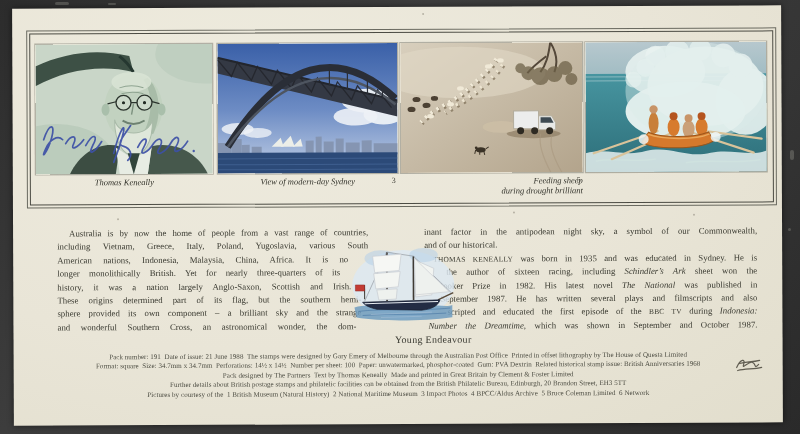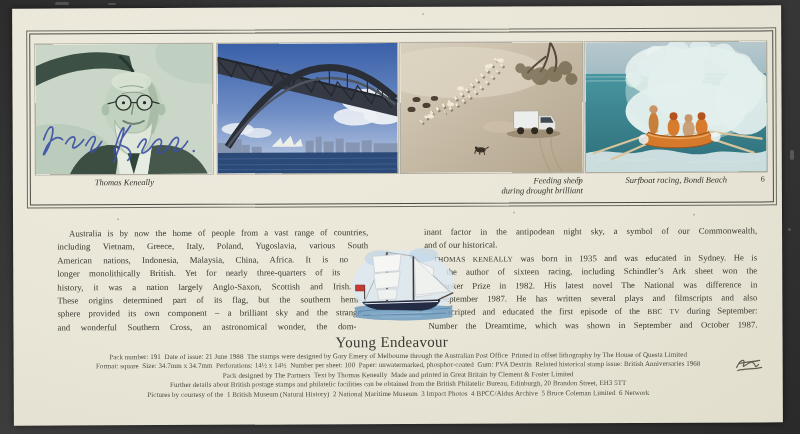--- a/index.html
+++ b/index.html
@@ -28,26 +28,26 @@
   .photo svg{display:block;width:100%;height:100%;}
   .cap{
     position:absolute;top:143px;height:24px;
     font-style:italic;font-size:8.5px;color:#33332b;text-align:center;line-height:10px;
   }
   .capnum{position:absolute;right:2px;top:0;font-style:normal;font-size:8px;color:#3a3a32;}
   
   .article-col{position:absolute;top:219px;color:#3a3a31;font-size:8.8px;line-height:13.4px;}
   .tline{text-align:justify;text-align-last:justify;white-space:normal;overflow:hidden;height:13.4px;}
   .tline.nojust{text-align:left;text-align-last:left;}
-  .seg-i{}
+  .seg-i{font-style:italic;}
   .seg-sc{font-size:0.84em;letter-spacing:.2px;}
   #left-col .tline:first-child{text-indent:12px;}
   .ship{position:absolute;left:337px;top:237px;width:106px;height:90px;}
-  .ship-cap{position:absolute;left:322px;top:327px;width:136px;text-align:left;
-    font-size:15px;color:#3a3a32;letter-spacing:.3px;}
+  .ship-cap{position:absolute;left:322px;top:327px;width:136px;text-align:right;
+    font-size:10px;color:#3a3a32;letter-spacing:.3px;}
   
   .fineprint{position:absolute;left:0;top:345px;width:100%;text-align:center;color:#4b4b41;}
   .fp-line{font-size:7px;line-height:9.4px;white-space:pre;letter-spacing:.05px;}
   .scribble{position:absolute;left:720px;top:349px;width:32px;height:20px;}
 </style>
 </head>
 <body>
 
 <div class="stage">
 
@@ -279,49 +279,49 @@
           <path d="M56,101 C68,109 114,109 128,100 L123,91 C108,97 76,97 63,91 Z" fill="#d5792c" stroke="#9c5518" stroke-width="1"></path>
           <path d="M62,93 C78,99 110,99 124,93" stroke="#e9a85c" stroke-width="1.4" fill="none"></path>
           <circle cx="58" cy="98" r="5" fill="#eef5f3" opacity=".85"></circle>
             <circle cx="130" cy="96" r="5" fill="#eef5f3" opacity=".85"></circle>
         </svg>
       </div>
 
       <div class="cap" style="left:5px;width:177px;">
         <span>Thomas Keneally</span>
       </div>
+      <div class="cap" style="left:187px;width:180px;">
+        <span>View of modern-day Sydney</span>
+        <span class="capnum">3</span>
+      </div>
       <div class="cap" style="left:370px;width:182px;text-align:right;">
         <span>Feeding sheep</span><br>
         <span>during drought brilliant</span>
         <span class="capnum">5</span>
-      </div>
-      <div class="cap" style="left:555px;width:181px;">
-        <span>Surfboat racing, Bondi Beach</span>
-        <span class="capnum">6</span>
       </div>
     </div>
 
     <div id="left-col" class="article-col" style="left:44px;width:311px;">
         <div class="tline" style="width: 311px;"><span>Australia is by now the home of people from a vast range of countries,</span></div>
         <div class="tline" style="width: 311px;"><span>including Vietnam, Greece, Italy, Poland, Yugoslavia, various South</span></div>
         <div class="tline" style="width: 291px;"><span>American nations, Indonesia, Malaysia, China, Africa. It is no</span></div>
         <div class="tline" style="width: 283px;"><span>longer monolithically British. Yet for nearly three-quarters of its</span></div>
         <div class="tline" style="width: 294px;"><span>history, it was a nation largely Anglo-Saxon, Scottish and Irish.</span></div>
         <div class="tline" style="width: 304px;"><span>These origins determined part of its flag, but the southern hemi-</span></div>
         <div class="tline" style="width: 304px;"><span>sphere provided its own component – a brilliant sky and the strange</span></div>
         <div class="tline" style="width: 299px;"><span>and wonderful Southern Cross, an astronomical wonder, the dom-</span></div>
       </div>
     <div id="right-col" class="article-col" style="left:411px;width:333px;">
         <div class="tline" style="margin-left: 0px; width: 333px;"><span>inant factor in the antipodean night sky, a symbol of our Commonwealth,</span></div>
         <div class="tline nojust" style="margin-left: 0px; width: 333px;"><span>and of our historical.</span></div>
         <div class="tline" style="margin-left: 9px; width: 324px;"><span class="seg-sc">THOMAS KENEALLY</span><span> was born in 1935 and was educated in Sydney. He is</span></div>
         <div class="tline" style="margin-left: 22px; width: 311px;"><span>the author of sixteen racing, including </span><span class="seg-i">Schindler’s Ark</span><span> sheet won the</span></div>
-        <div class="tline" style="margin-left: 13px; width: 320px;"><span>Booker Prize in 1982. His latest novel </span><span class="seg-i">The National</span><span> was difference in</span></div>
+        <div class="tline" style="margin-left: 13px; width: 320px;"><span>Booker Prize in 1982. His latest novel </span><span class="seg-i">The National</span><span> was published in</span></div>
         <div class="tline" style="margin-left: 16px; width: 317px;"><span>September 1987. He has written several plays and filmscripts and also</span></div>
-        <div class="tline" style="margin-left: 23px; width: 310px;"><span>scripted and educated the first episode of the </span><span class="seg-sc">BBC TV</span><span> during </span><span class="seg-i">September:</span></div>
+        <div class="tline" style="margin-left: 23px; width: 310px;"><span>scripted and educated the first episode of the </span><span class="seg-sc">BBC TV</span><span> during </span><span class="seg-i">Indonesia:</span></div>
         <div class="tline" style="margin-left: 4px; width: 329px;"><span class="seg-i">Number the Dreamtime</span><span>, which was shown in September and October 1987.</span></div>
       </div>
 
     <div class="ship">
       <svg viewBox="0 0 104 88">
         <ellipse cx="52" cy="40" rx="50" ry="34" fill="#dce8f2" opacity=".8"></ellipse>
         <ellipse cx="30" cy="14" rx="16" ry="8" fill="#b9d2e8" opacity=".6"></ellipse>
         <ellipse cx="72" cy="11" rx="14" ry="7" fill="#b9d2e8" opacity=".6"></ellipse>
         <path d="M4,62 C20,58 40,64 60,61 C80,58 94,63 100,60 L100,72 C70,76 30,76 6,72 Z" fill="#6f9cc0" opacity=".85"></path>
         <path d="M8,66 C30,63 70,66 98,63 M12,70 C40,68 68,70 94,68" stroke="#4c7aa6" stroke-width=".8" fill="none" opacity=".8"></path>

